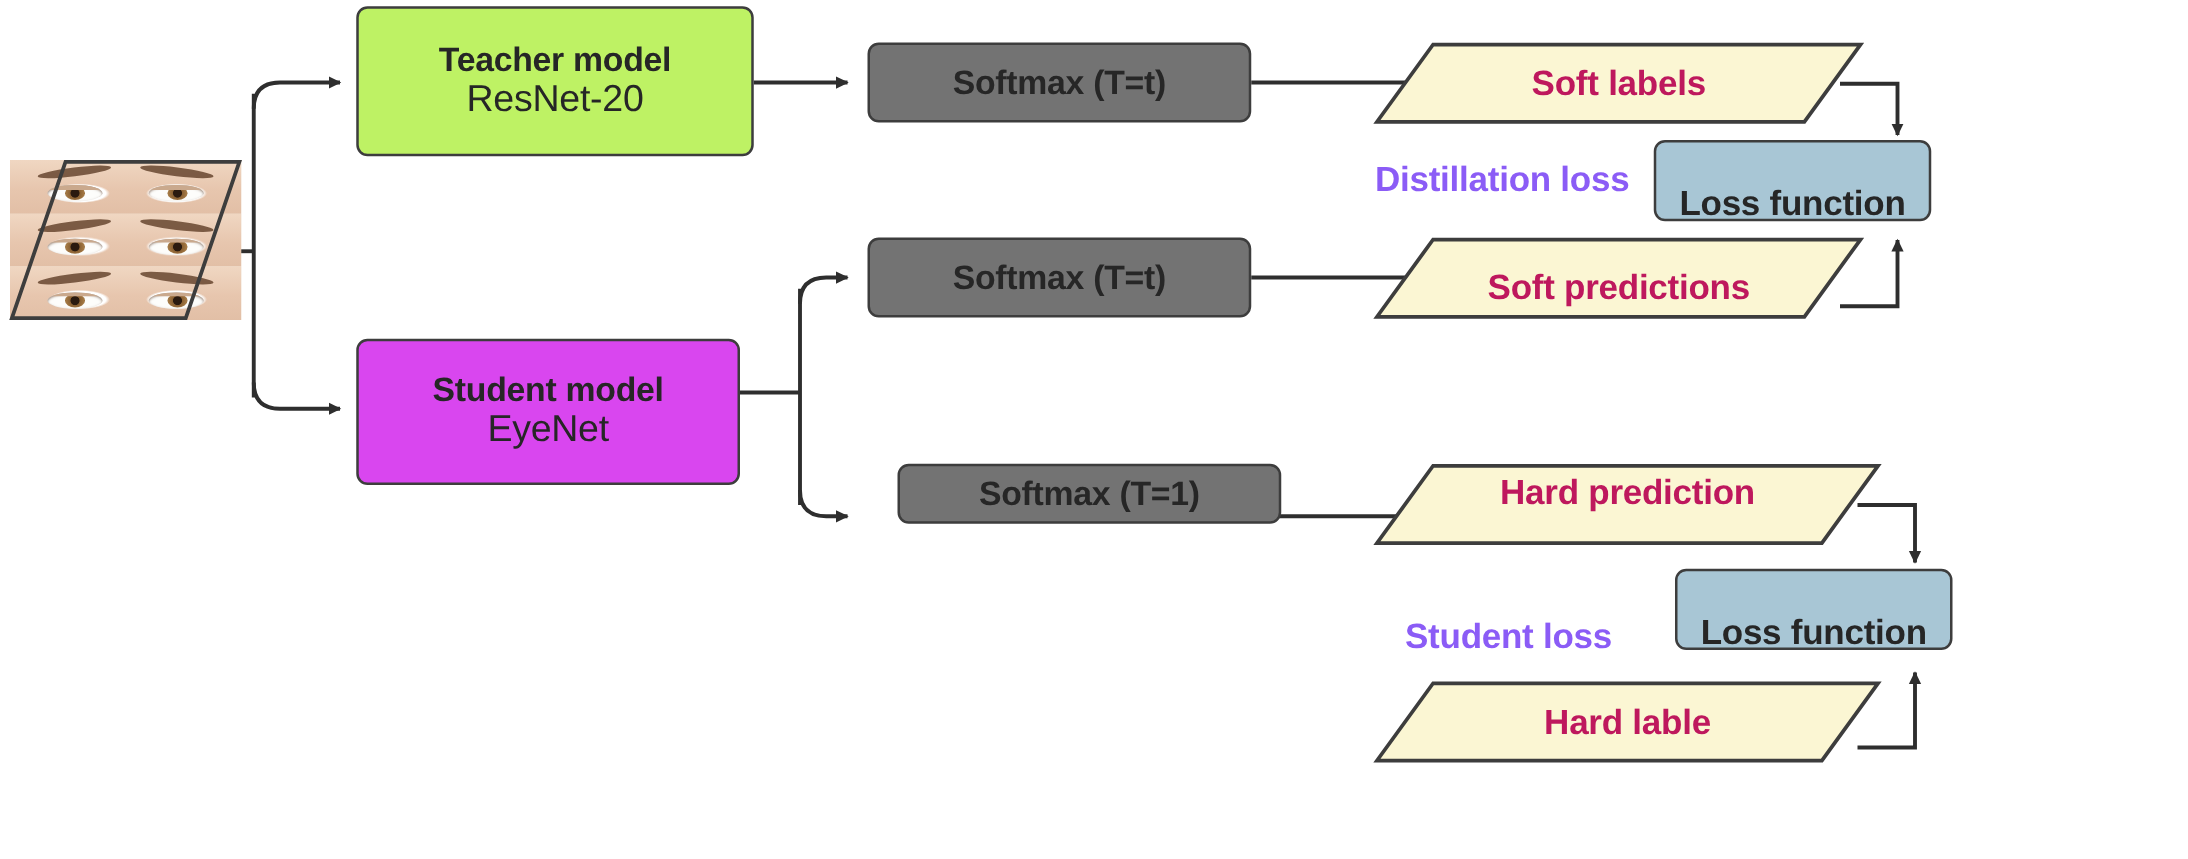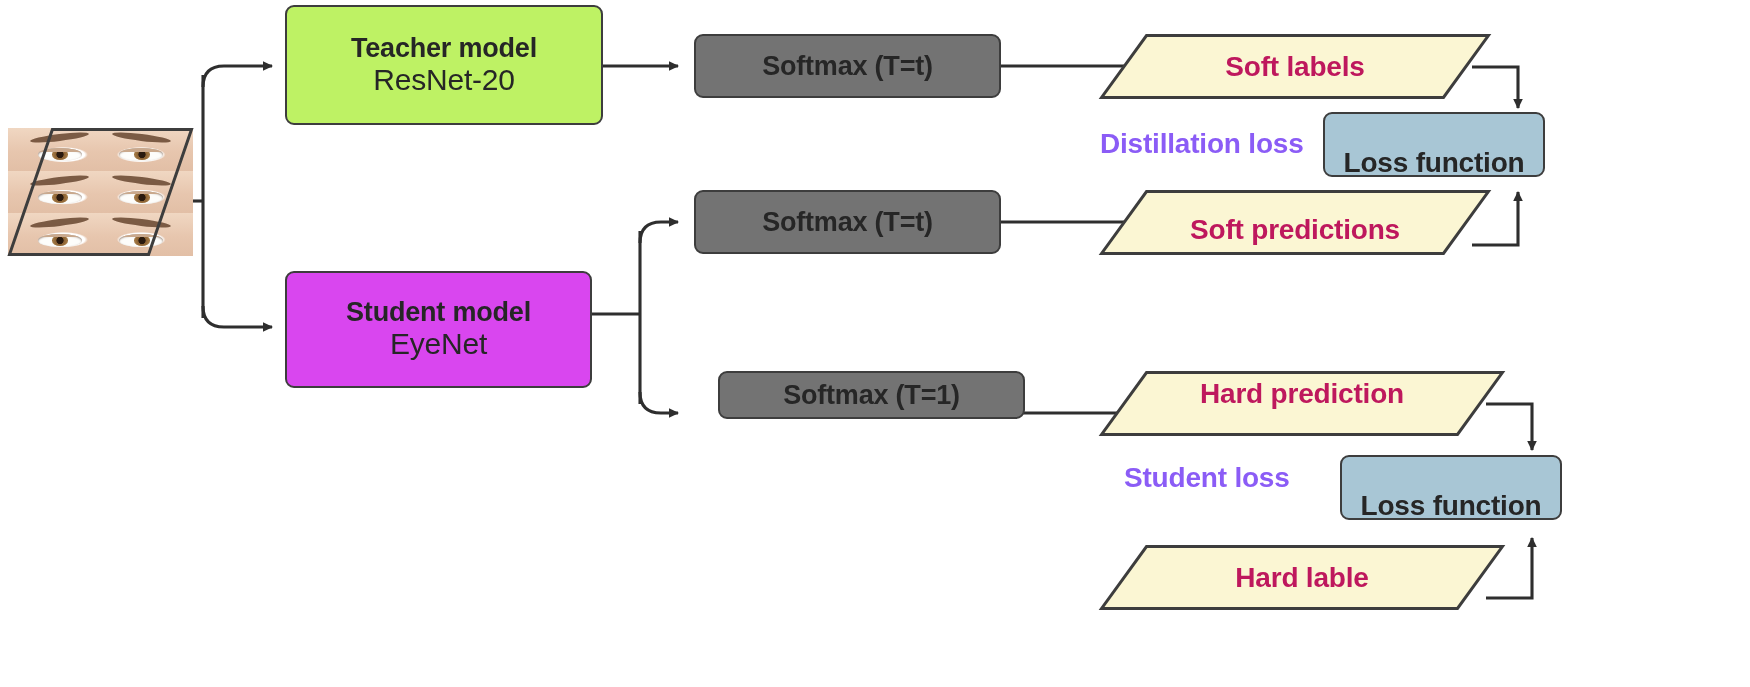--- a/index.html
+++ b/index.html
@@ -302,19 +302,19 @@
     </svg>
     <div class="para-label">Hard lable</div>
   </div>
 
   <div class="side-label" style="left:1100px; top:128px;">Distillation loss</div>
 
   <div class="node rbox lossbox" style="left:1323px; top:112px; width:222px; height:65px;">
     <div class="label">Loss function</div>
   </div>
 
-  <div class="side-label" style="left:1124px; top:462px;">Student loss</div>
+  <div class="side-label" style="left:1124px; top:493px;">Student loss</div>
 
   <div class="node rbox lossbox" style="left:1340px; top:455px; width:222px; height:65px;">
     <div class="label">Loss function</div>
   </div>
 
 </div>
 
 </body></html>

